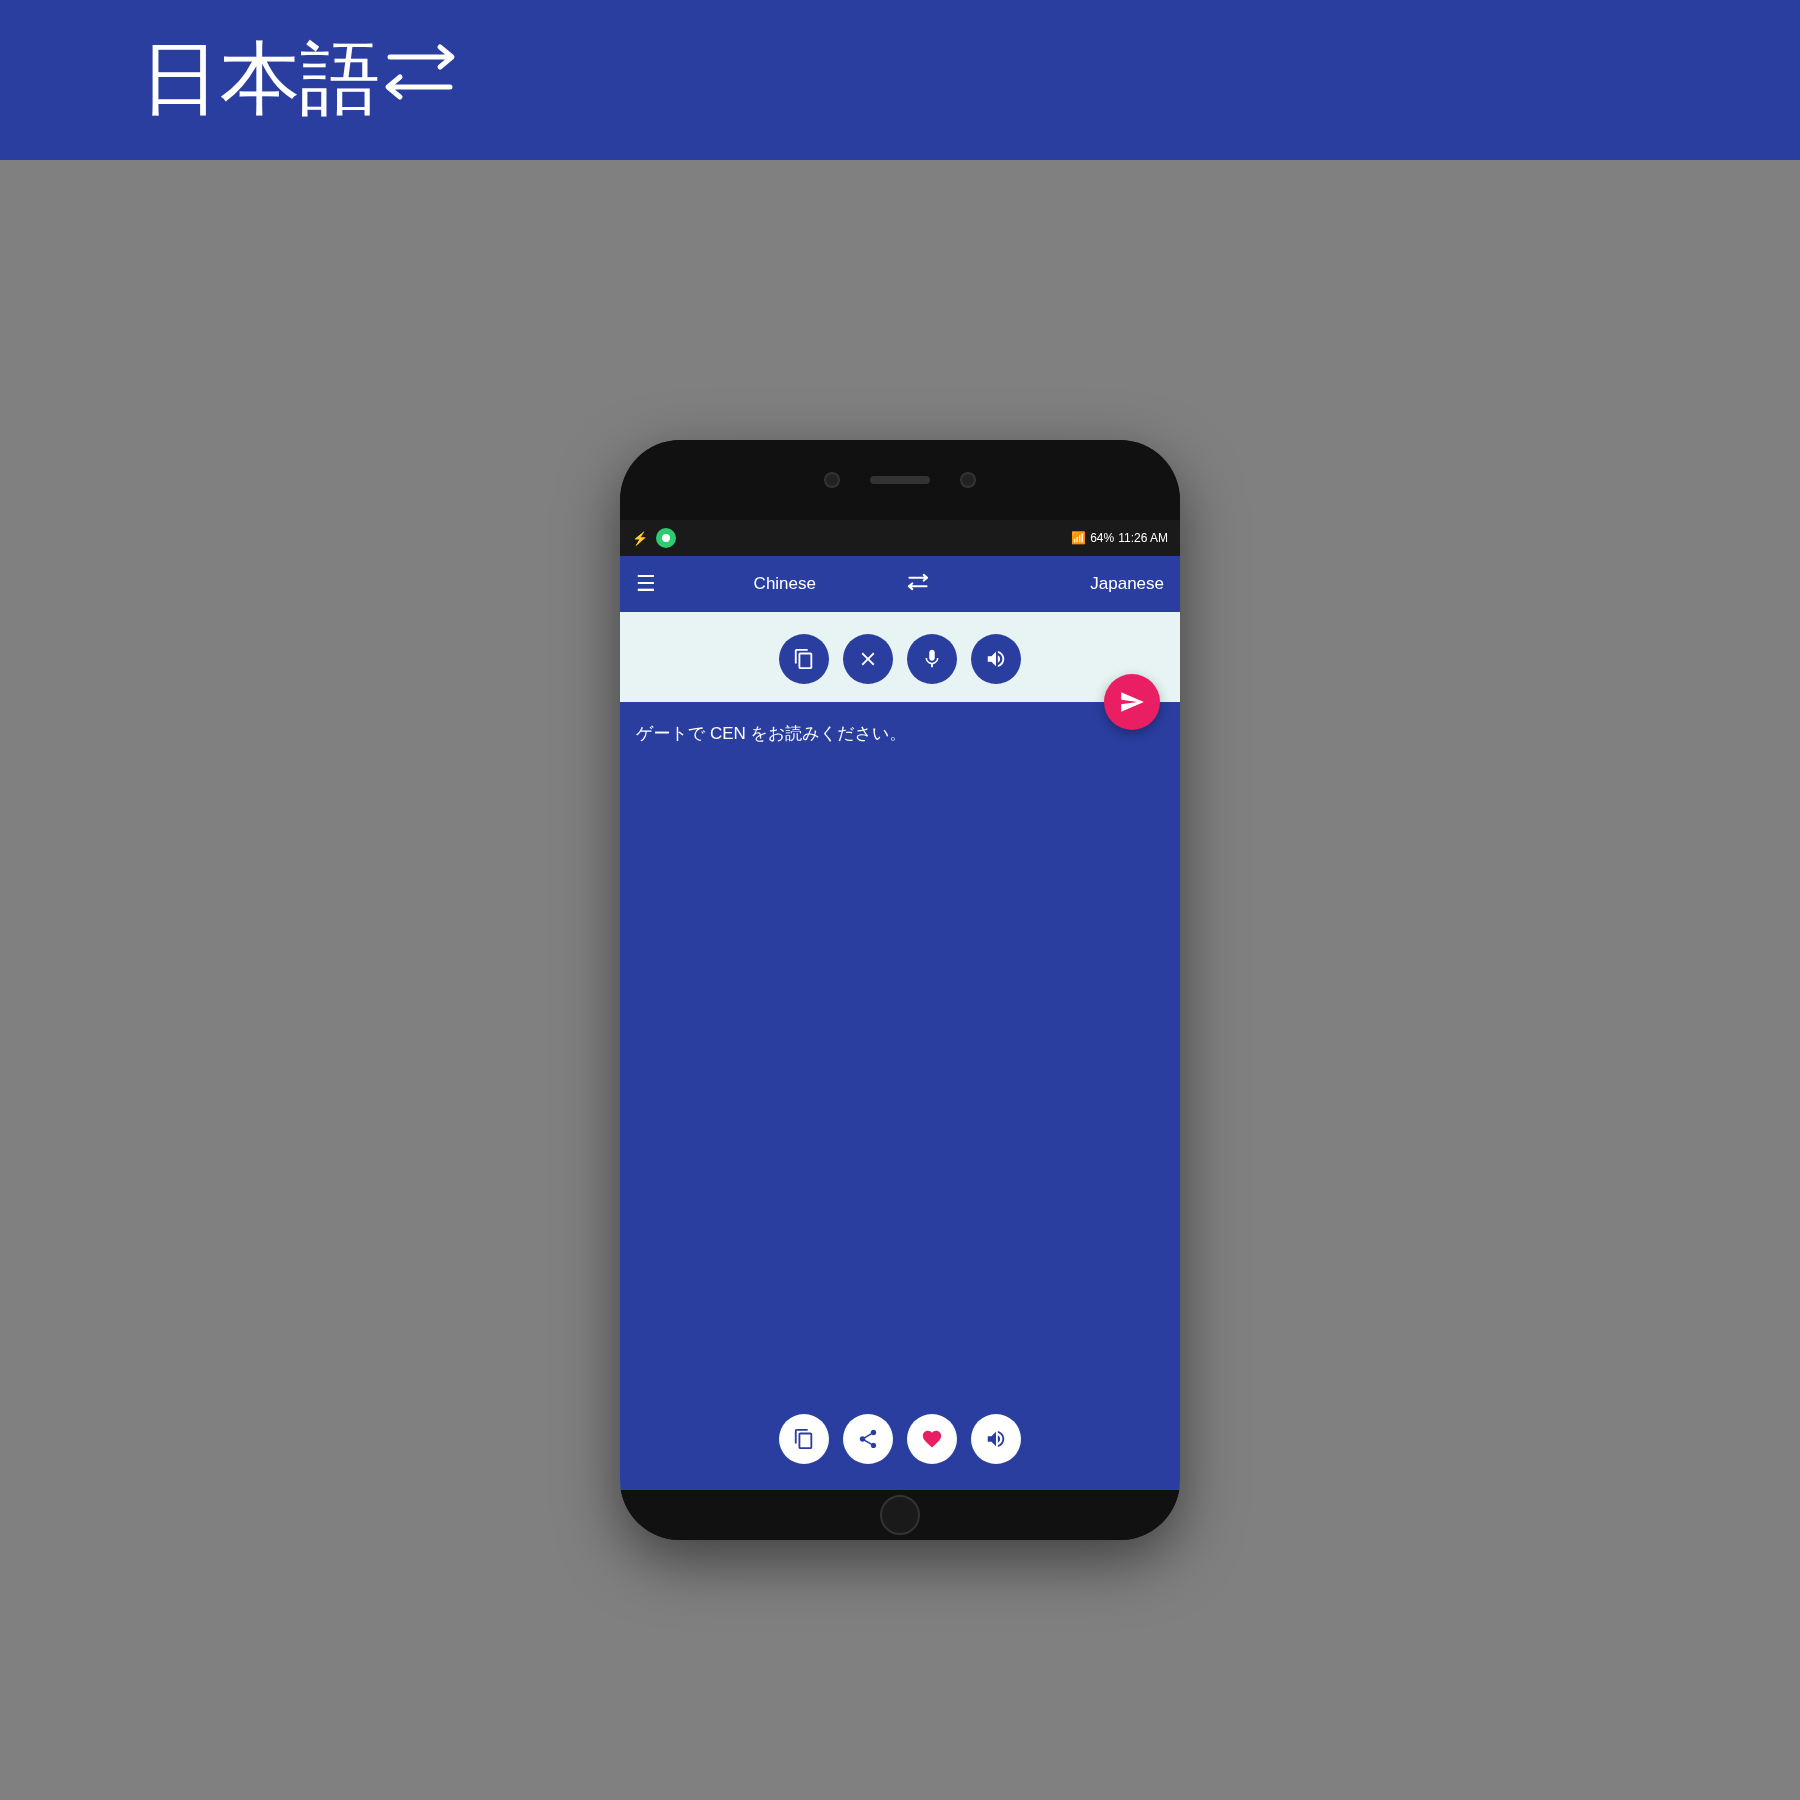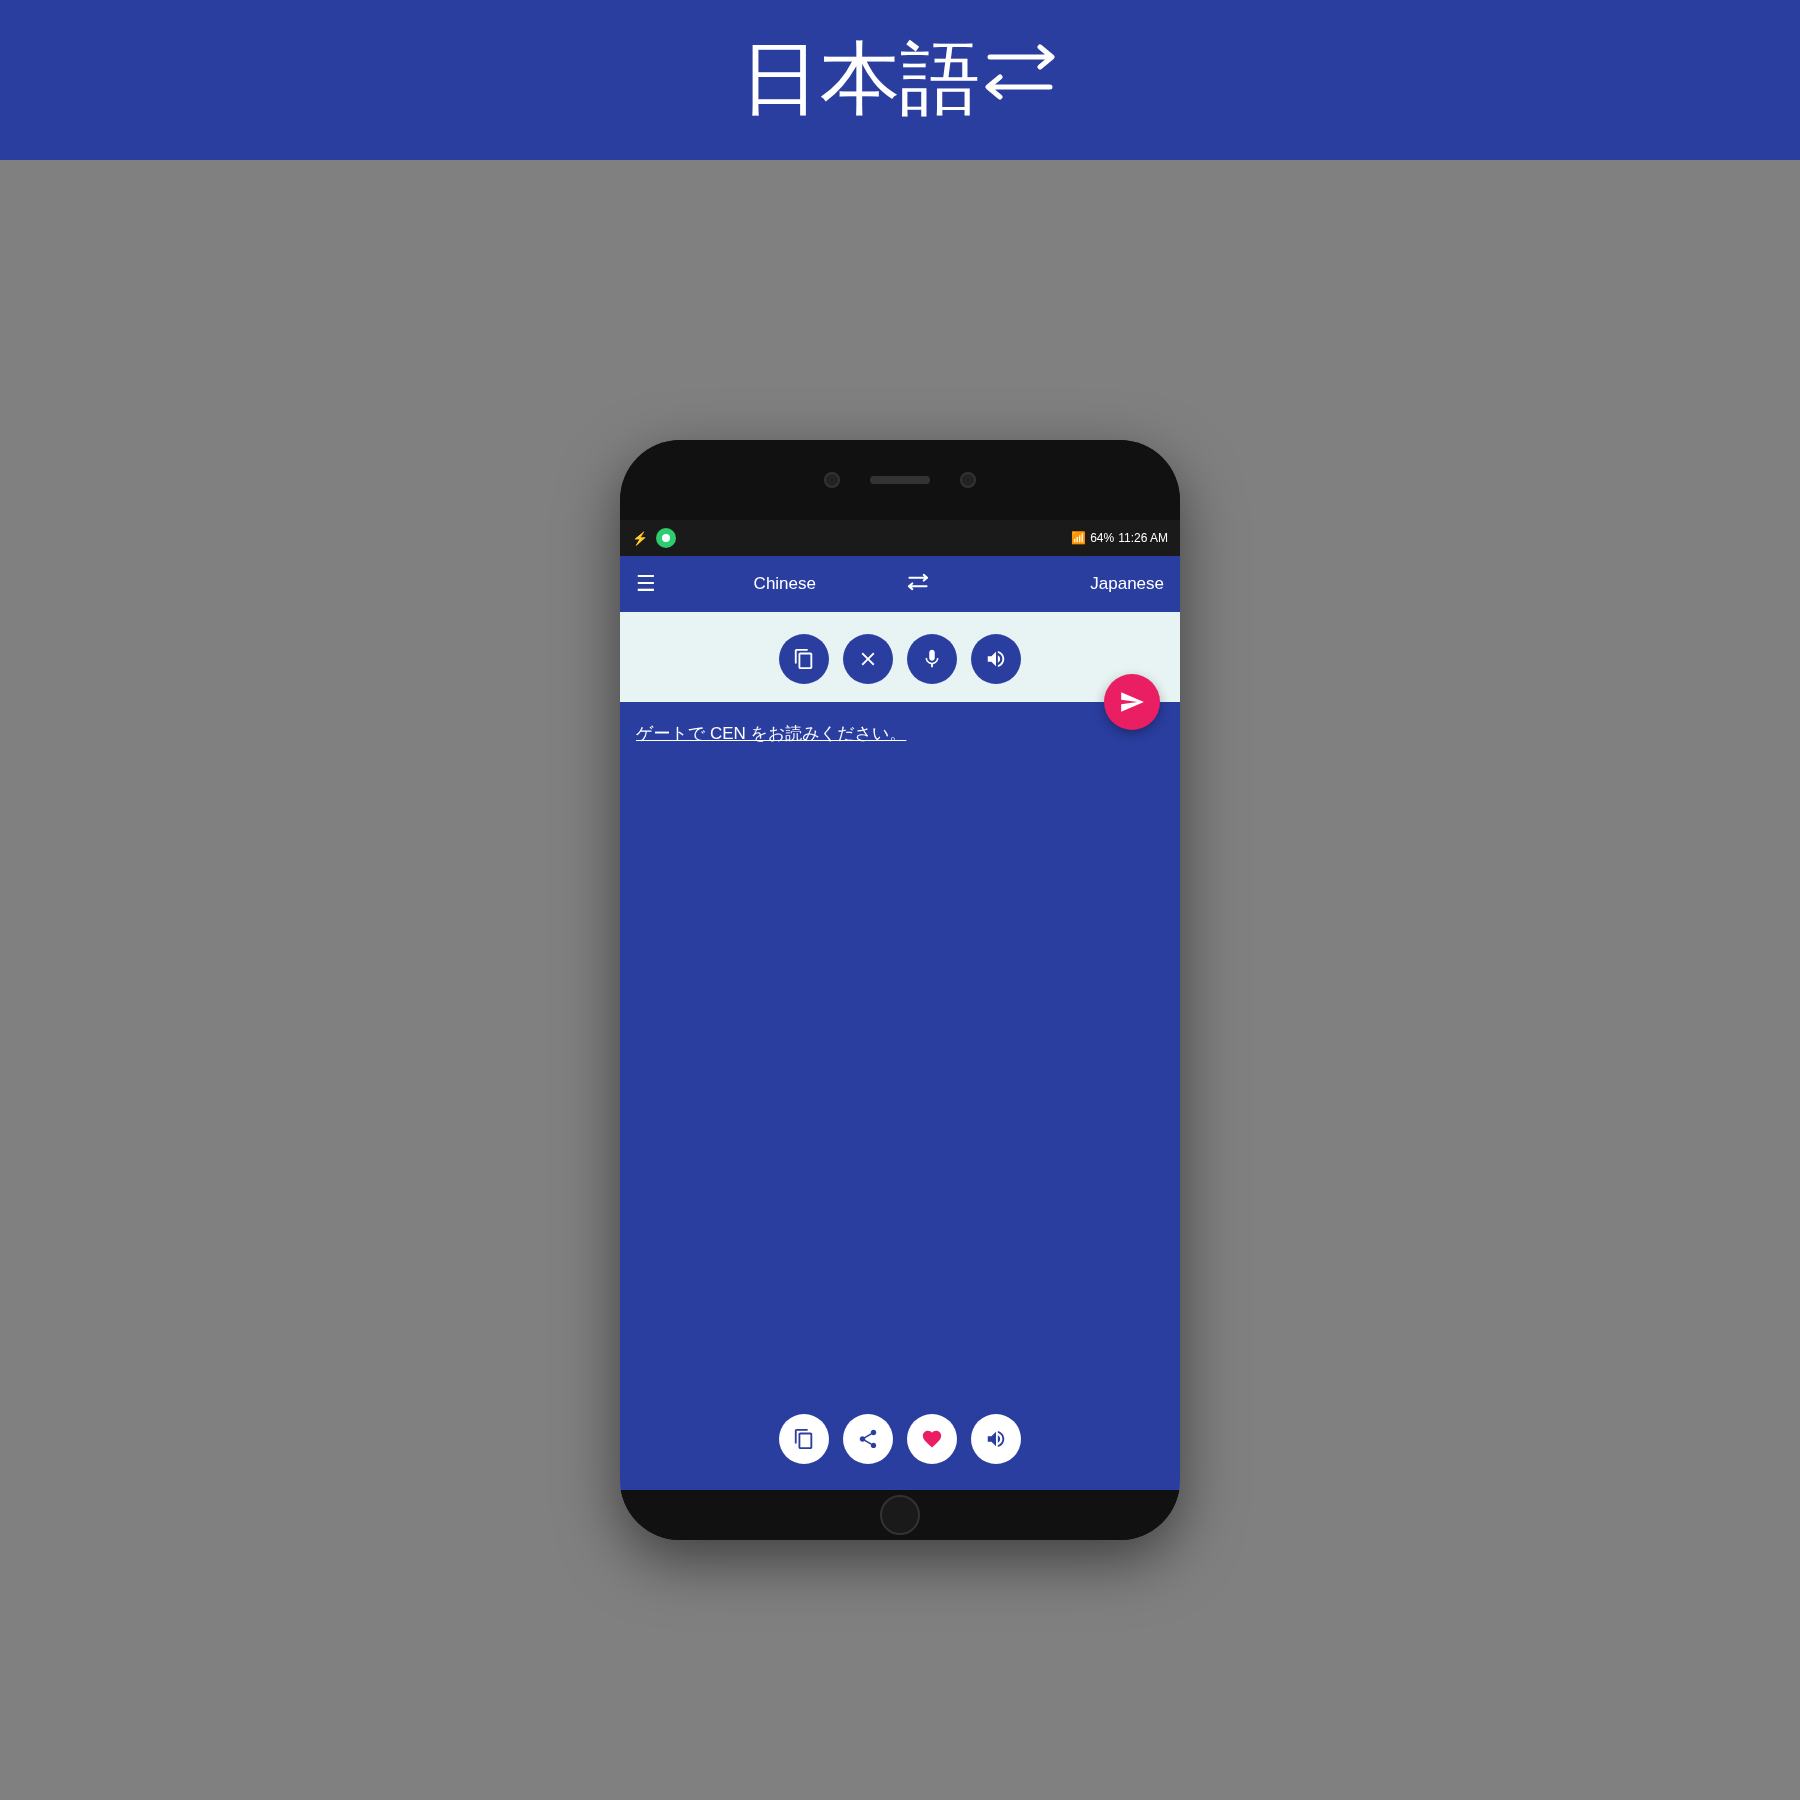--- a/index.html
+++ b/index.html
@@ -14,21 +14,21 @@
       overflow: hidden;
     }
 
     
     .top-header {
       width: 100%;
       height: 160px;
       background: #2a3ea0;
       display: flex;
       align-items: center;
-      justify-content: center;
+      justify-content: flex-start;
       padding: 0 140px;
       flex-shrink: 0;
     }
     .top-header-lang {
       color: white;
       font-size: 80px;
       font-weight: 300;
     }
     .top-header-swap {
       color: white;
@@ -227,21 +227,20 @@
       background: #2a3ea0;
       flex: 1;
       padding: 12px;
       position: relative;
     }
     .output-text {
       color: white;
       font-size: 17px;
       padding: 8px 4px;
       min-height: 120px;
-      text-decoration: underline;
     }
     .output-buttons {
       display: flex;
       justify-content: center;
       gap: 14px;
       padding: 10px 0 6px;
       position: absolute;
       bottom: 20px;
       left: 0;
       right: 0;

